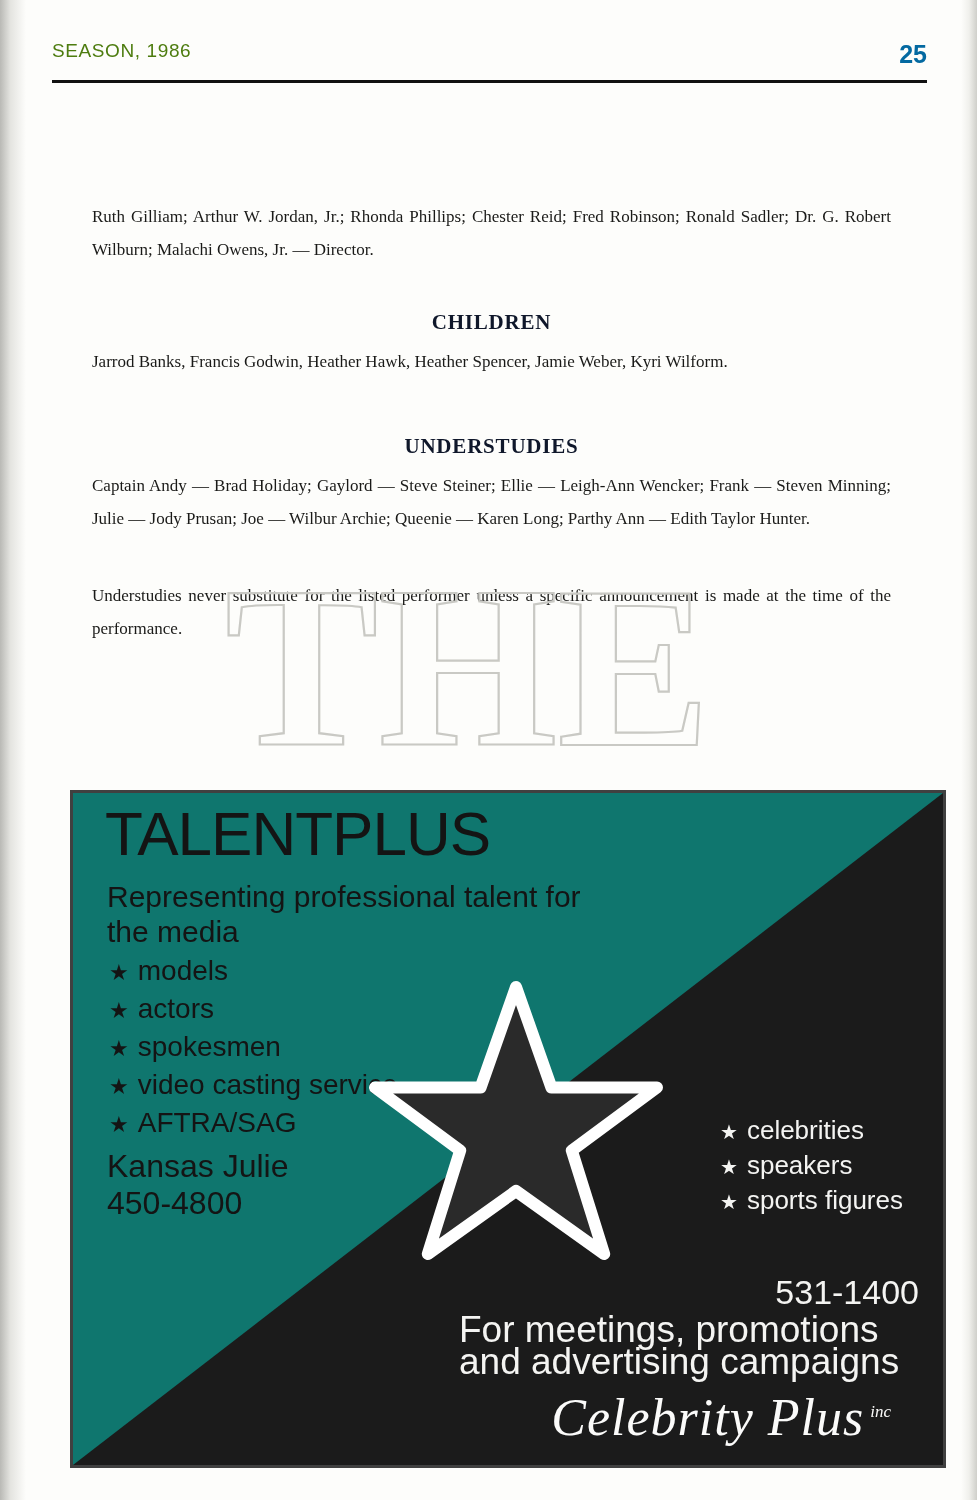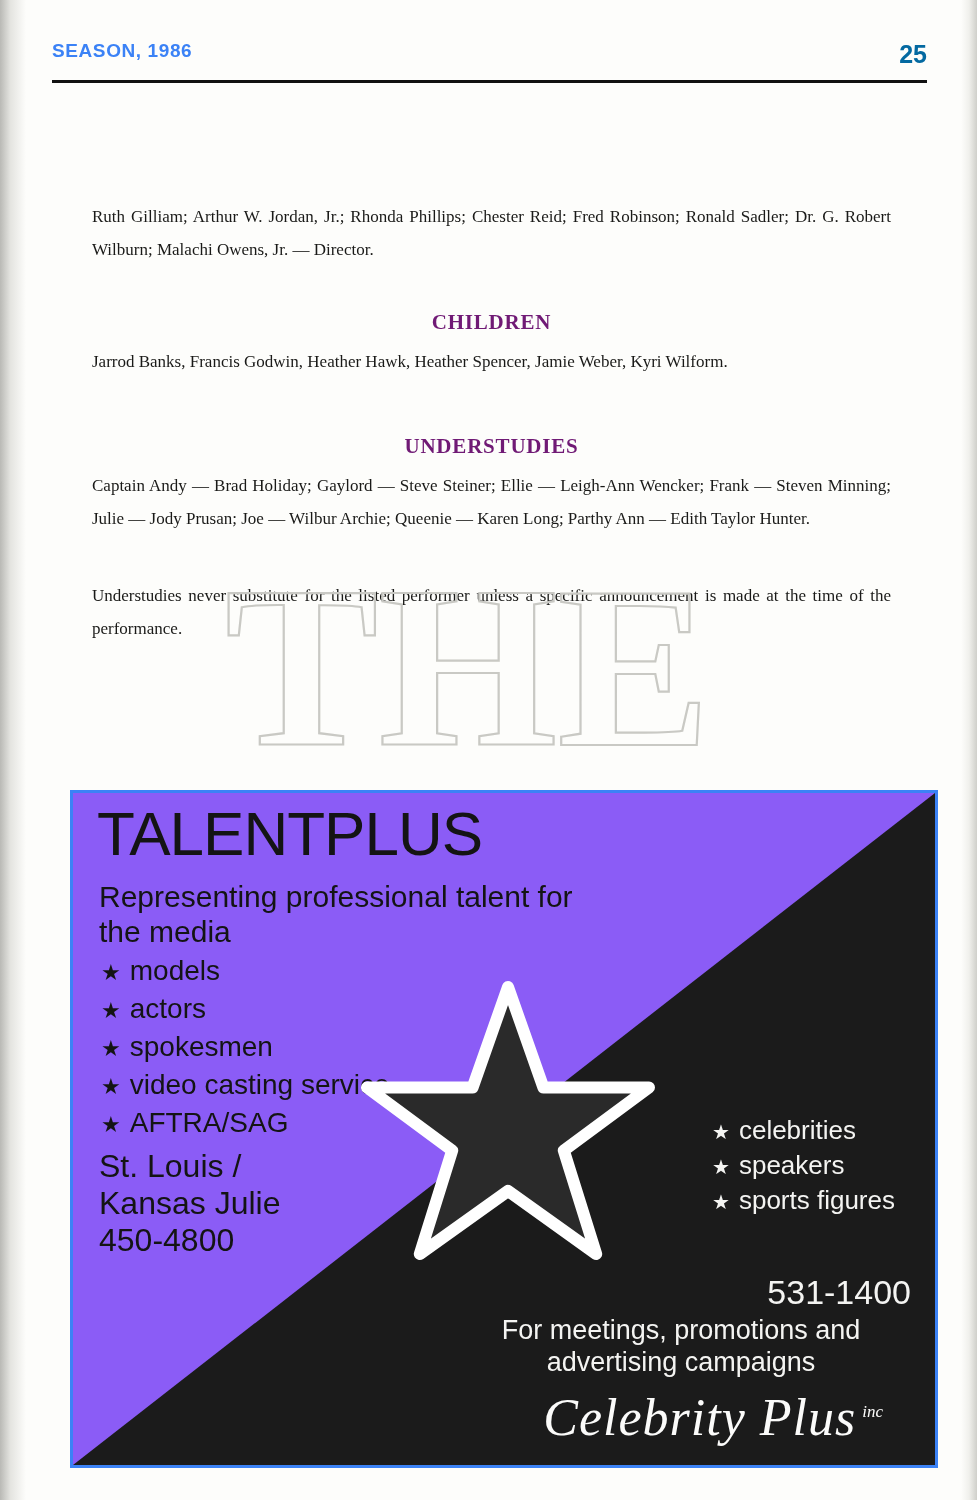--- a/index.html
+++ b/index.html
@@ -45,23 +45,23 @@
     top: 40px;
     height: 40px;
     border-bottom: 3px solid #111;
     display: flex;
     align-items: flex-start;
     justify-content: space-between;
     font-family: "Liberation Sans", sans-serif;
   }
   .runhead .season {
     font-size: 19px;
-    font-weight: bold;
+    font-weight: normal;
     letter-spacing: 0.6px;
-    color: #3b82f6;
+    color: #4d7c0f;
   }
   .runhead .pageno {
     font-size: 25px;
     font-weight: bold;
     color: #0369a1;
   }
 
   
   .content {
     position: absolute;
@@ -75,21 +75,21 @@
     color: #1a1a18;
     text-align: justify;
     margin: 0;
   }
   .section-head {
     font-size: 21px;
     font-weight: bold;
     letter-spacing: 0.8px;
     text-align: center;
     margin: 0;
-    color: #701a75;
+    color: #0f172a;
   }
   .gap-lg { height: 44px; }
   .gap-md { height: 10px; }
   .gap-xl { height: 56px; }
 
   
   .watermark {
     position: absolute;
     left: 195px;
     top: 545px;
@@ -106,24 +106,25 @@
     stroke-width: 2.2;
   }
 
   
   .ad {
     position: absolute;
     left: 70px;
     top: 790px;
     width: 862px;
     height: 672px;
-    border: 3px solid #3b82f6;
-    background: #8b5cf6;
+    border: 3px solid #404040;
+    background: #0f766e;
     overflow: hidden;
     z-index: 3;
+    padding-left: 8px;
   }
   
   .ad .wedge {
     position: absolute;
     inset: 0;
     background: #1b1b1b;
     clip-path: polygon(100% 0%, 100% 100%, 0% 100%);
   }
   .ad-inner {
     position: relative;
@@ -198,24 +199,24 @@
     font-size: 34px;
     color: #f4f4f2;
     text-align: right;
     width: 440px;
   }
   .cp-sub {
     position: absolute;
     right: 24px;
     top: 521px;
     width: 460px;
-    font-size: 27px;
+    font-size: 37px;
     line-height: 32px;
     color: #f4f4f2;
-    text-align: center;
+    text-align: left;
   }
   .cp-script {
     position: absolute;
     right: 52px;
     bottom: 18px;
     font-family: Liberation Serif, serif;
     font-style: italic;
     font-size: 52px;
     color: #fbfbfa;
     letter-spacing: 1px;
@@ -275,21 +276,20 @@
 
       <ul class="tp-list">
         <li><span class="st">★</span><span>models</span></li>
         <li><span class="st">★</span><span>actors</span></li>
         <li><span class="st">★</span><span>spokesmen</span></li>
         <li><span class="st">★</span><span>video casting service</span></li>
         <li><span class="st">★</span><span>AFTRA/SAG</span></li>
       </ul>
 
       <div class="tp-contact">
-        <div>St. Louis /</div>
         <div>Kansas Julie</div>
         <div>450-4800</div>
       </div>
 
       <div class="big-star">
         <svg viewBox="0 0 100 100" width="300" height="300" aria-hidden="true">
           <polygon points="50,3 61.8,36.5 97,36.5 68.6,57.5 79.4,92 50,71 20.6,92 31.4,57.5 3,36.5 38.2,36.5" fill="#2a2a2a" stroke="#ffffff" stroke-width="4" stroke-linejoin="round"></polygon>
         </svg>
       </div>
 

